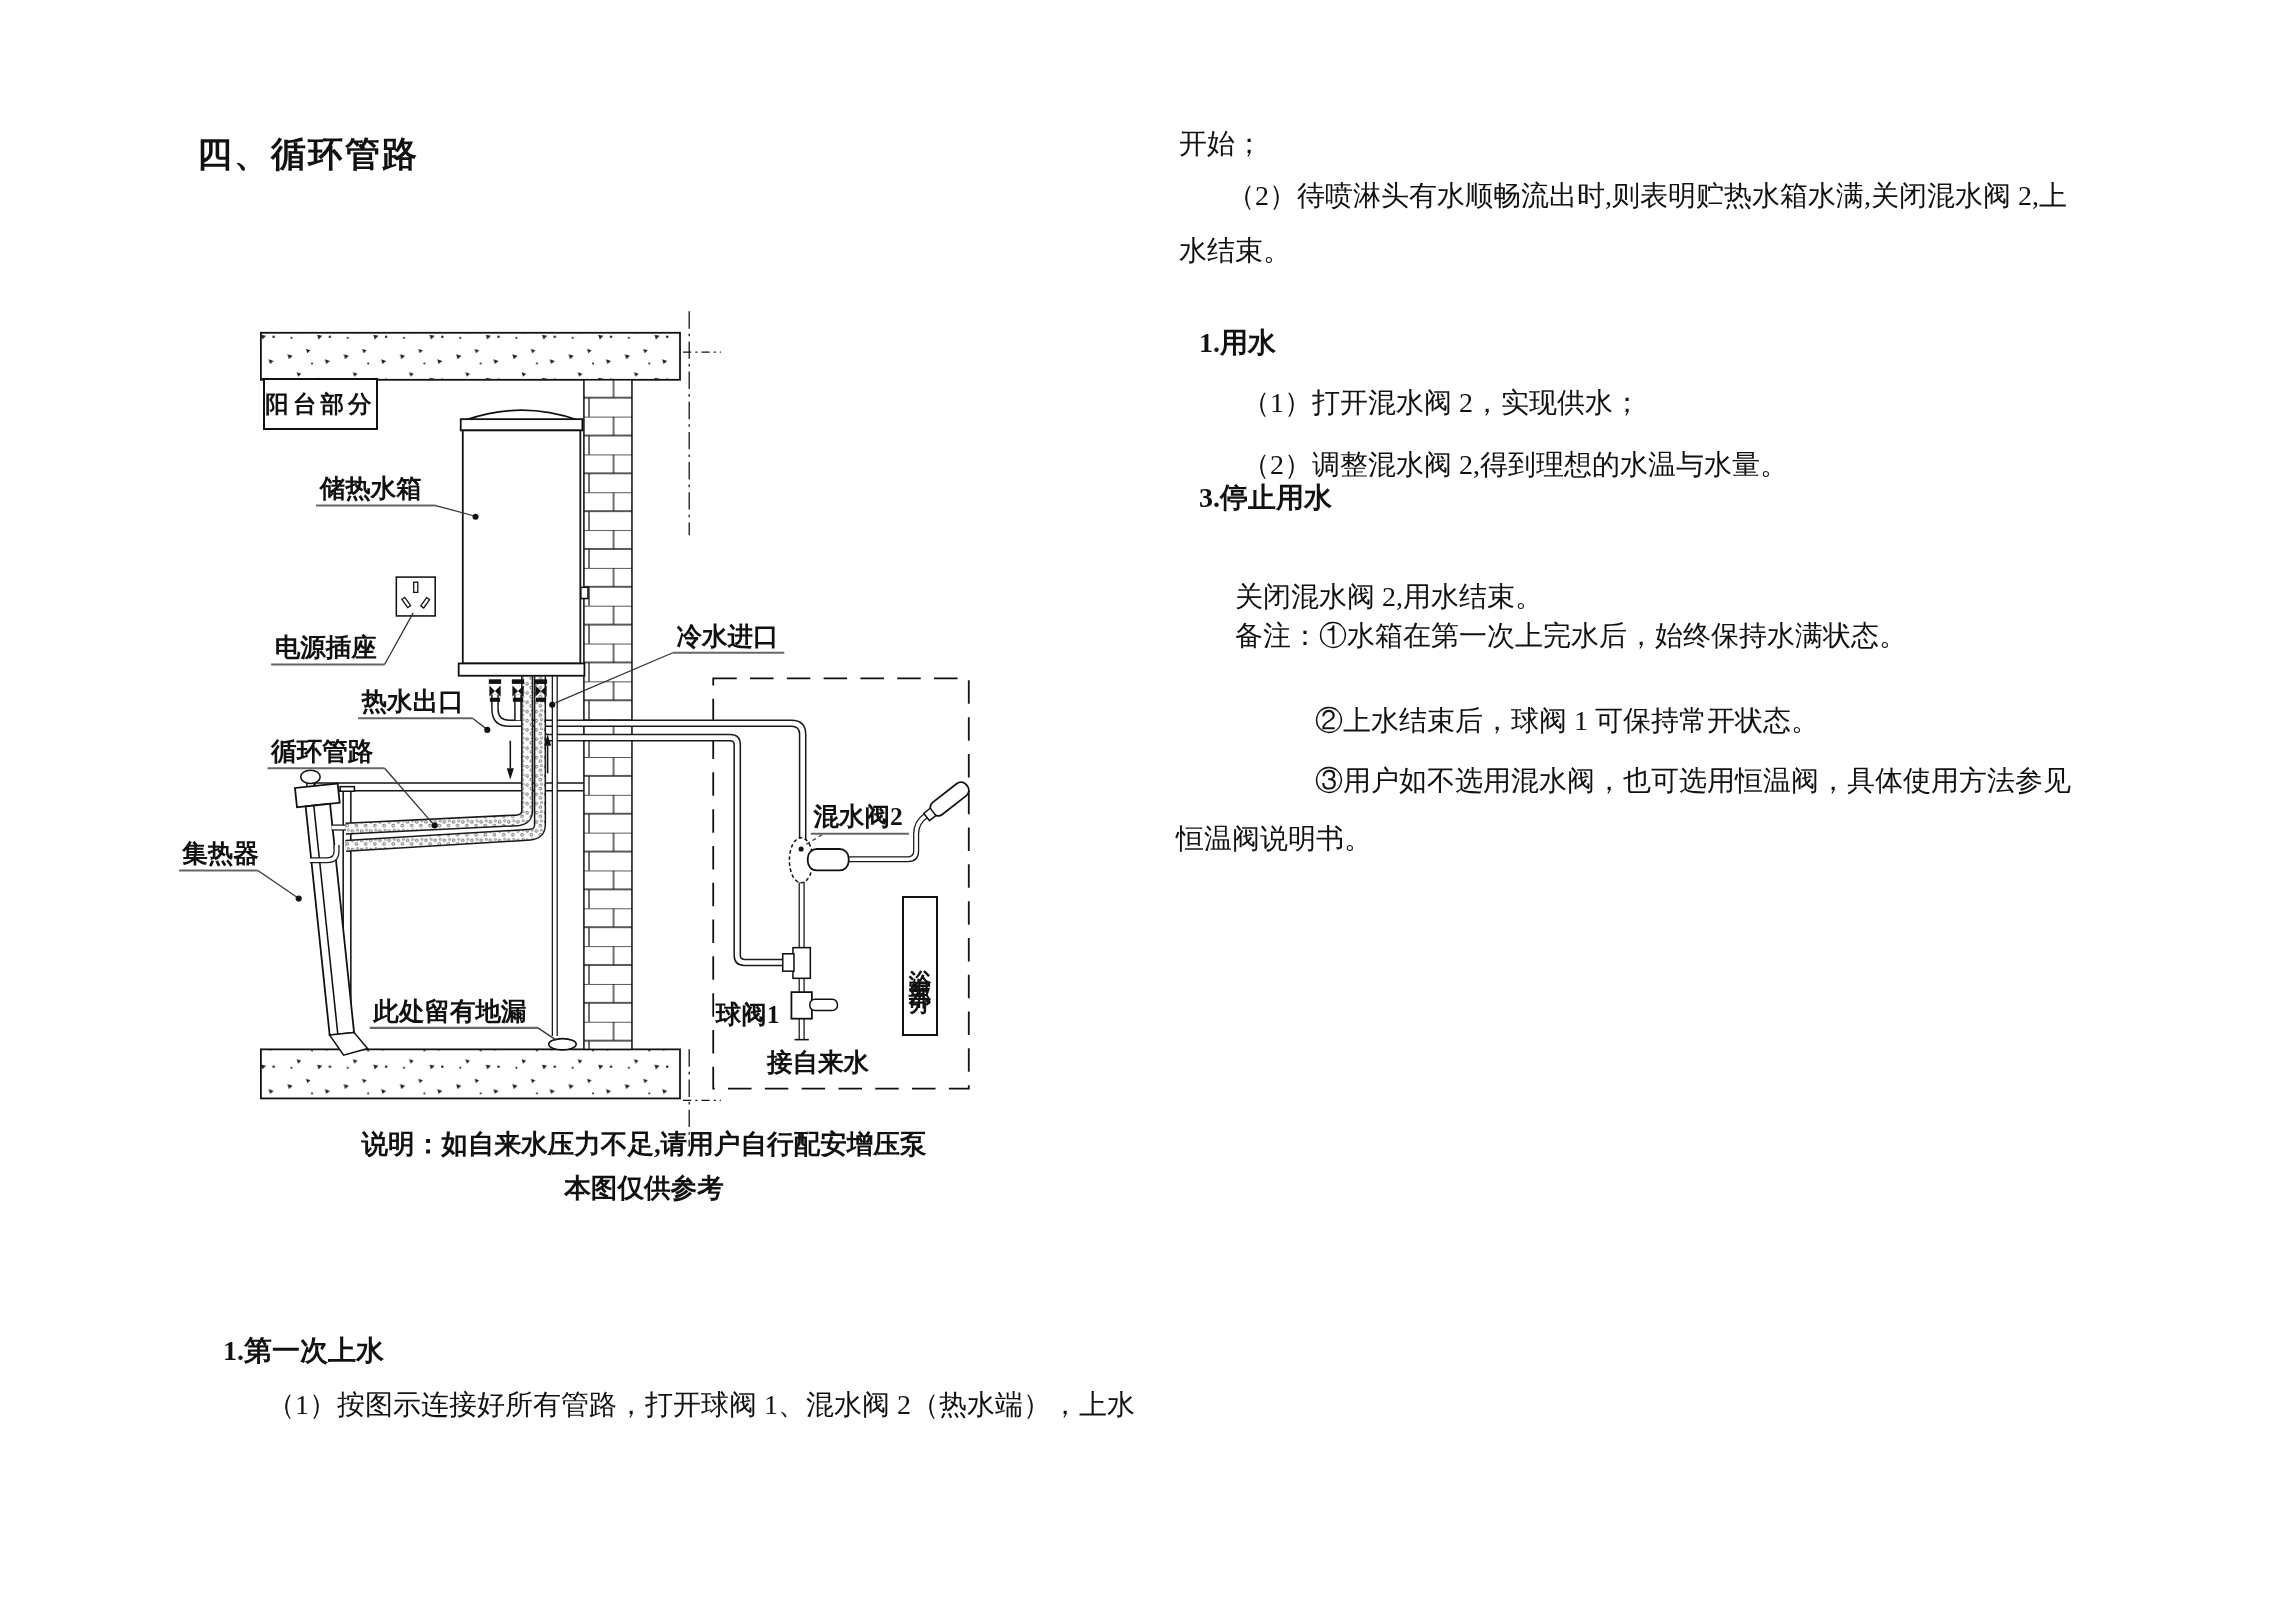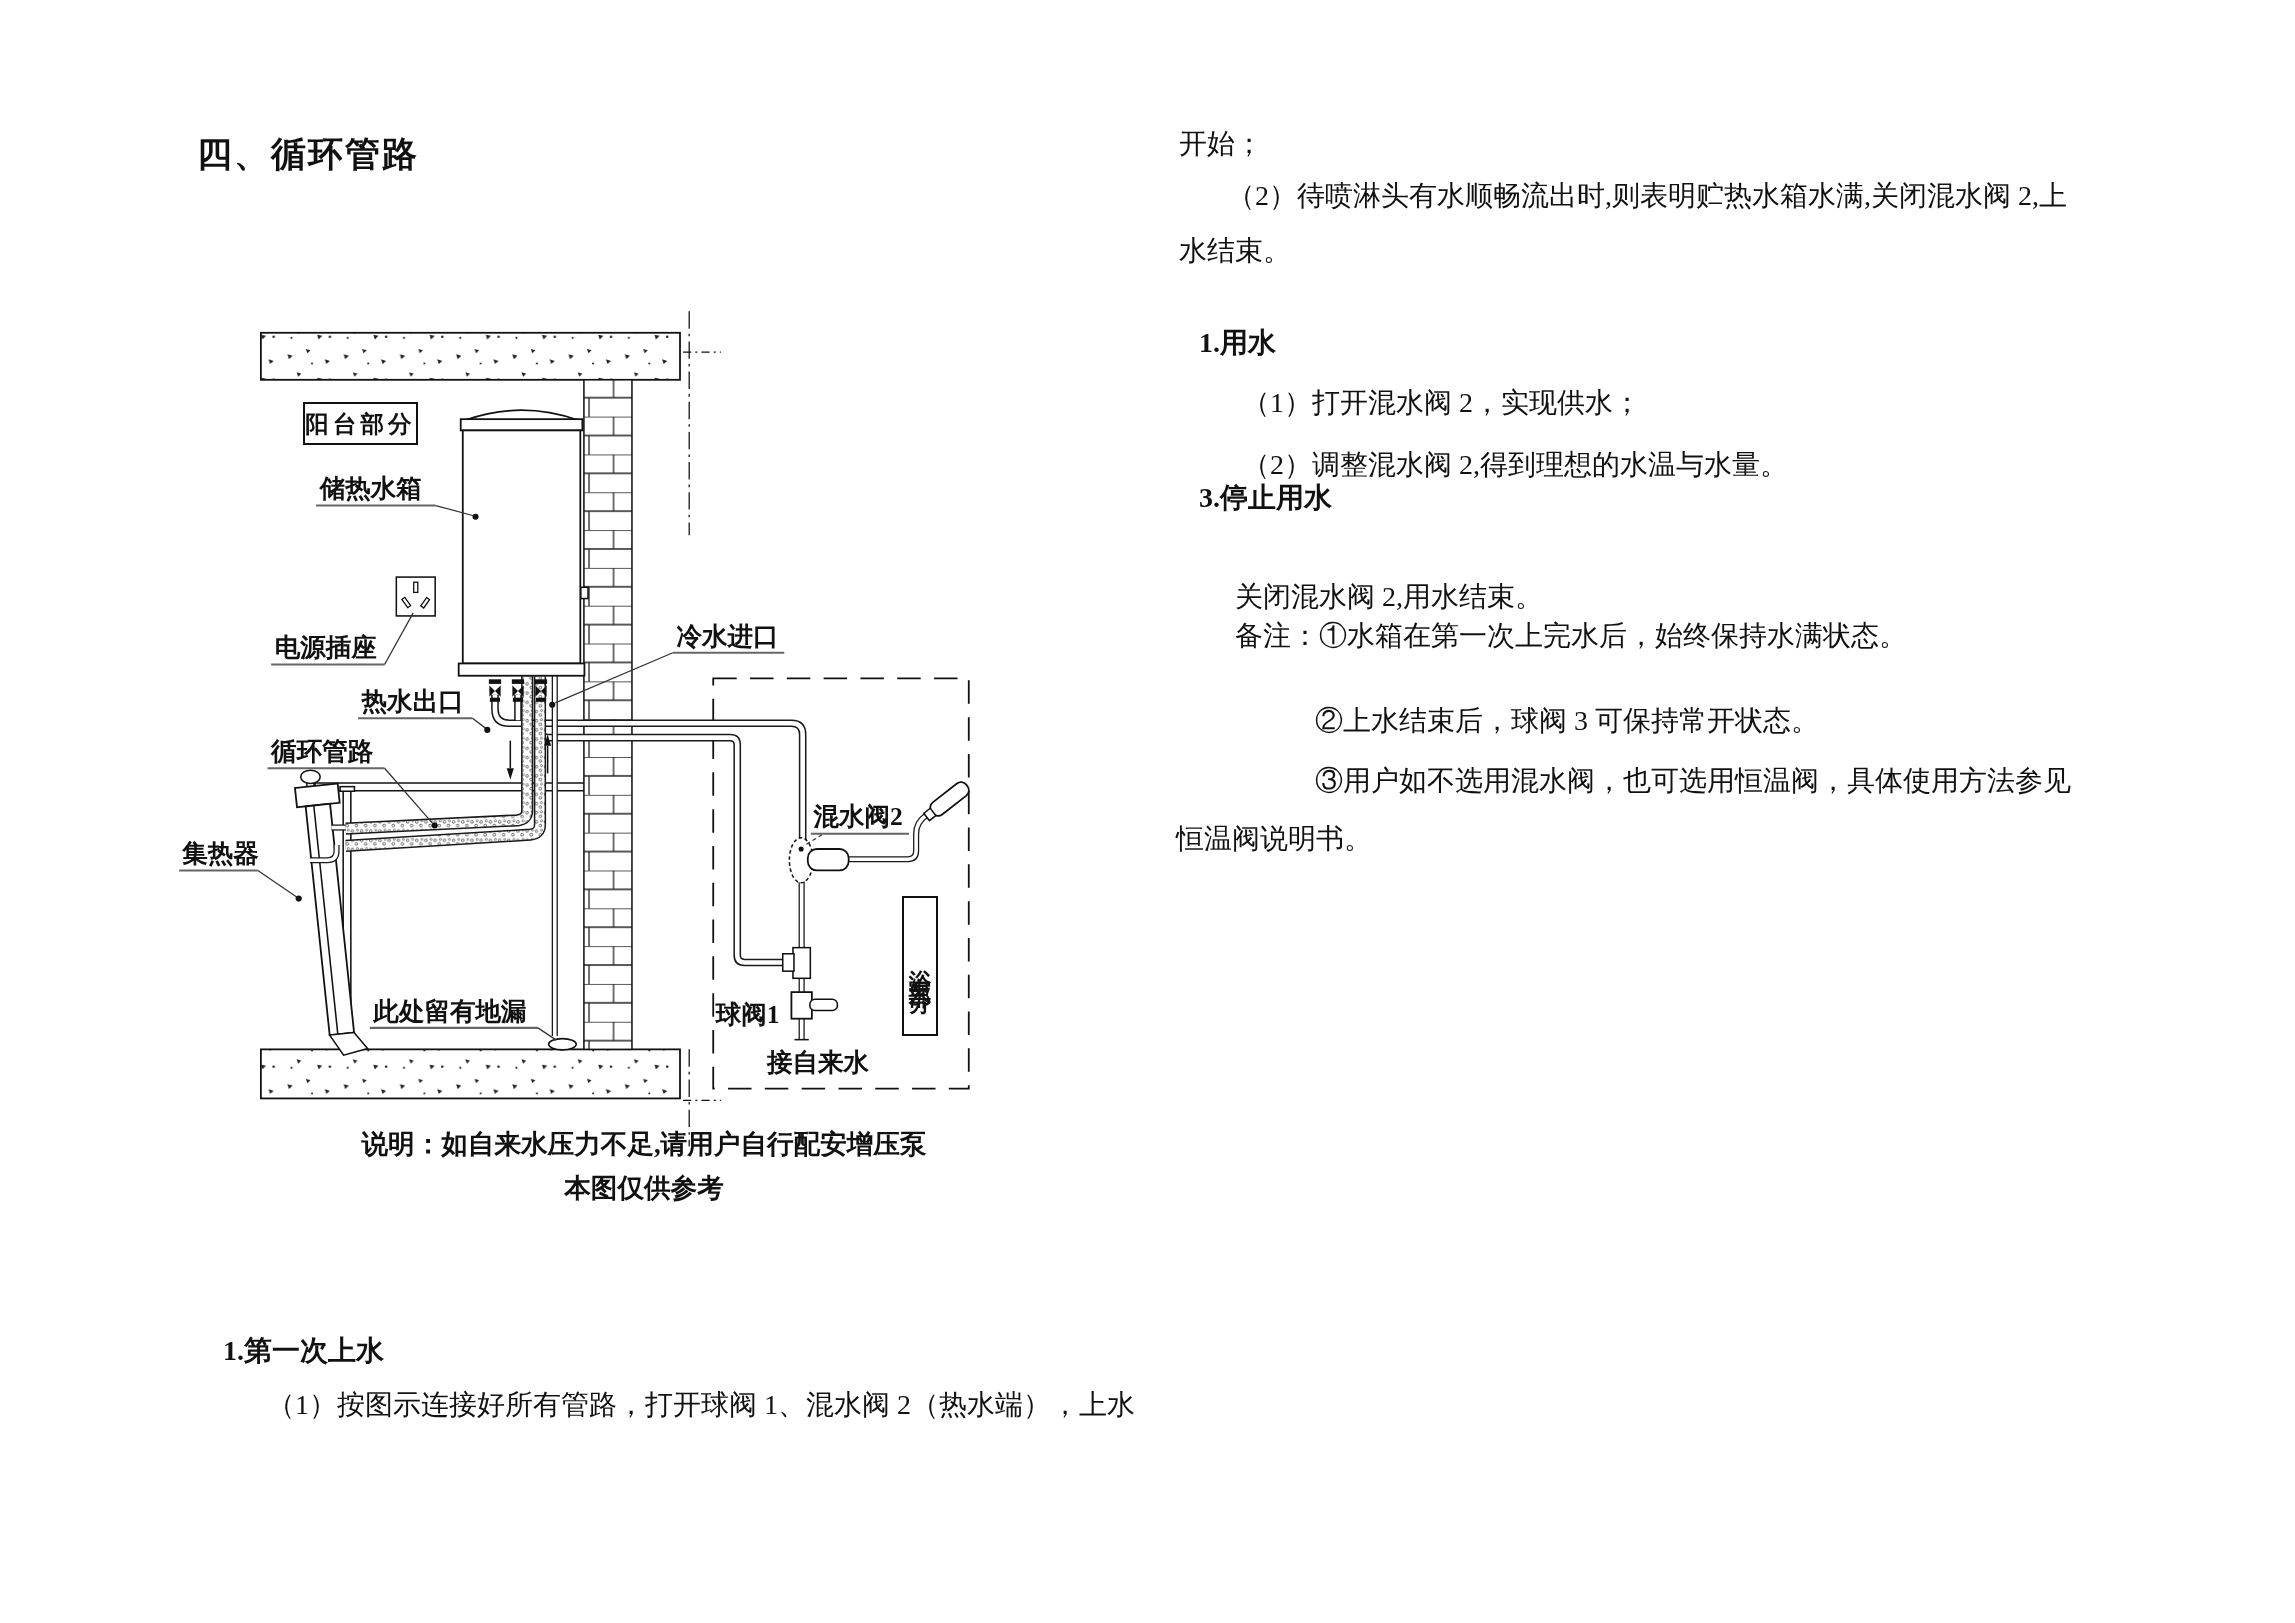--- a/index.html
+++ b/index.html
@@ -237,38 +237,38 @@
     </g>
     <g>
       <text x="1591" y="1614">混水阀2</text>
       <line class="ul" x1="1586" y1="1630" x2="1778" y2="1630"></line>
       <line class="leader" x1="1608" y1="1632" x2="1572" y2="1654" stroke-dasharray="8 6"></line>
     </g>
     <text x="1400" y="2000">球阀1</text>
     <text x="1500" y="2094">接自来水</text>
   </svg>
 
-  <div class="boxlabel" style="left:263px;top:402px;width:115px;height:43px;margin-left:40px;">阳台部分</div>
+  <div class="boxlabel" style="left:263px;top:378px;width:115px;height:52px;">阳台部分</div>
   <div class="boxlabel vtext" style="left:902px;top:896px;width:36px;height:140px;letter-spacing:7.2px;">浴室部分</div>
 
   <div class="notewrap">
     <div class="note">说明：如自来水压力不足,请用户自行配安增压泵</div>
     <div class="note note2">本图仅供参考</div>
   </div>
 
   <div class="abs rl b" style="left:223px;top:1335px;">1.第一次上水</div>
   <div class="abs rl" style="left:267px;top:1389px;">（1）按图示连接好所有管路，打开球阀 1、混水阀 2（热水端），上水</div>
 
   <div class="abs rl" style="left:1179px;top:128px;">开始；</div>
   <div class="abs rl" style="left:1227px;top:180px;">（2）待喷淋头有水顺畅流出时,则表明贮热水箱水满,关闭混水阀 2,上</div>
   <div class="abs rl" style="left:1179px;top:235px;">水结束。</div>
   <div class="abs rl b" style="left:1199px;top:327px;">1.用水</div>
   <div class="abs rl" style="left:1242px;top:387px;">（1）打开混水阀 2，实现供水；</div>
   <div class="abs rl" style="left:1242px;top:449px;">（2）调整混水阀 2,得到理想的水温与水量。</div>
   <div class="abs rl b" style="left:1199px;top:482px;text-align:center;">3.停止用水</div>
   <div class="abs rl" style="left:1235px;top:581px;">关闭混水阀 2,用水结束。</div>
   <div class="abs rl" style="left:1235px;top:620px;">备注：①水箱在第一次上完水后，始终保持水满状态。</div>
-  <div class="abs rl" style="left:1315px;top:705px;">②上水结束后，球阀 3 可保持常开状态。</div>
+  <div class="abs rl" style="left:1315px;top:705px;">②上水结束后，球阀 1 可保持常开状态。</div>
   <div class="abs rl" style="left:1315px;top:765px;">③用户如不选用混水阀，也可选用恒温阀，具体使用方法参见</div>
   <div class="abs rl" style="left:1176px;top:823px;">恒温阀说明书。</div>
 
 </div>
 
 
 </body></html>

